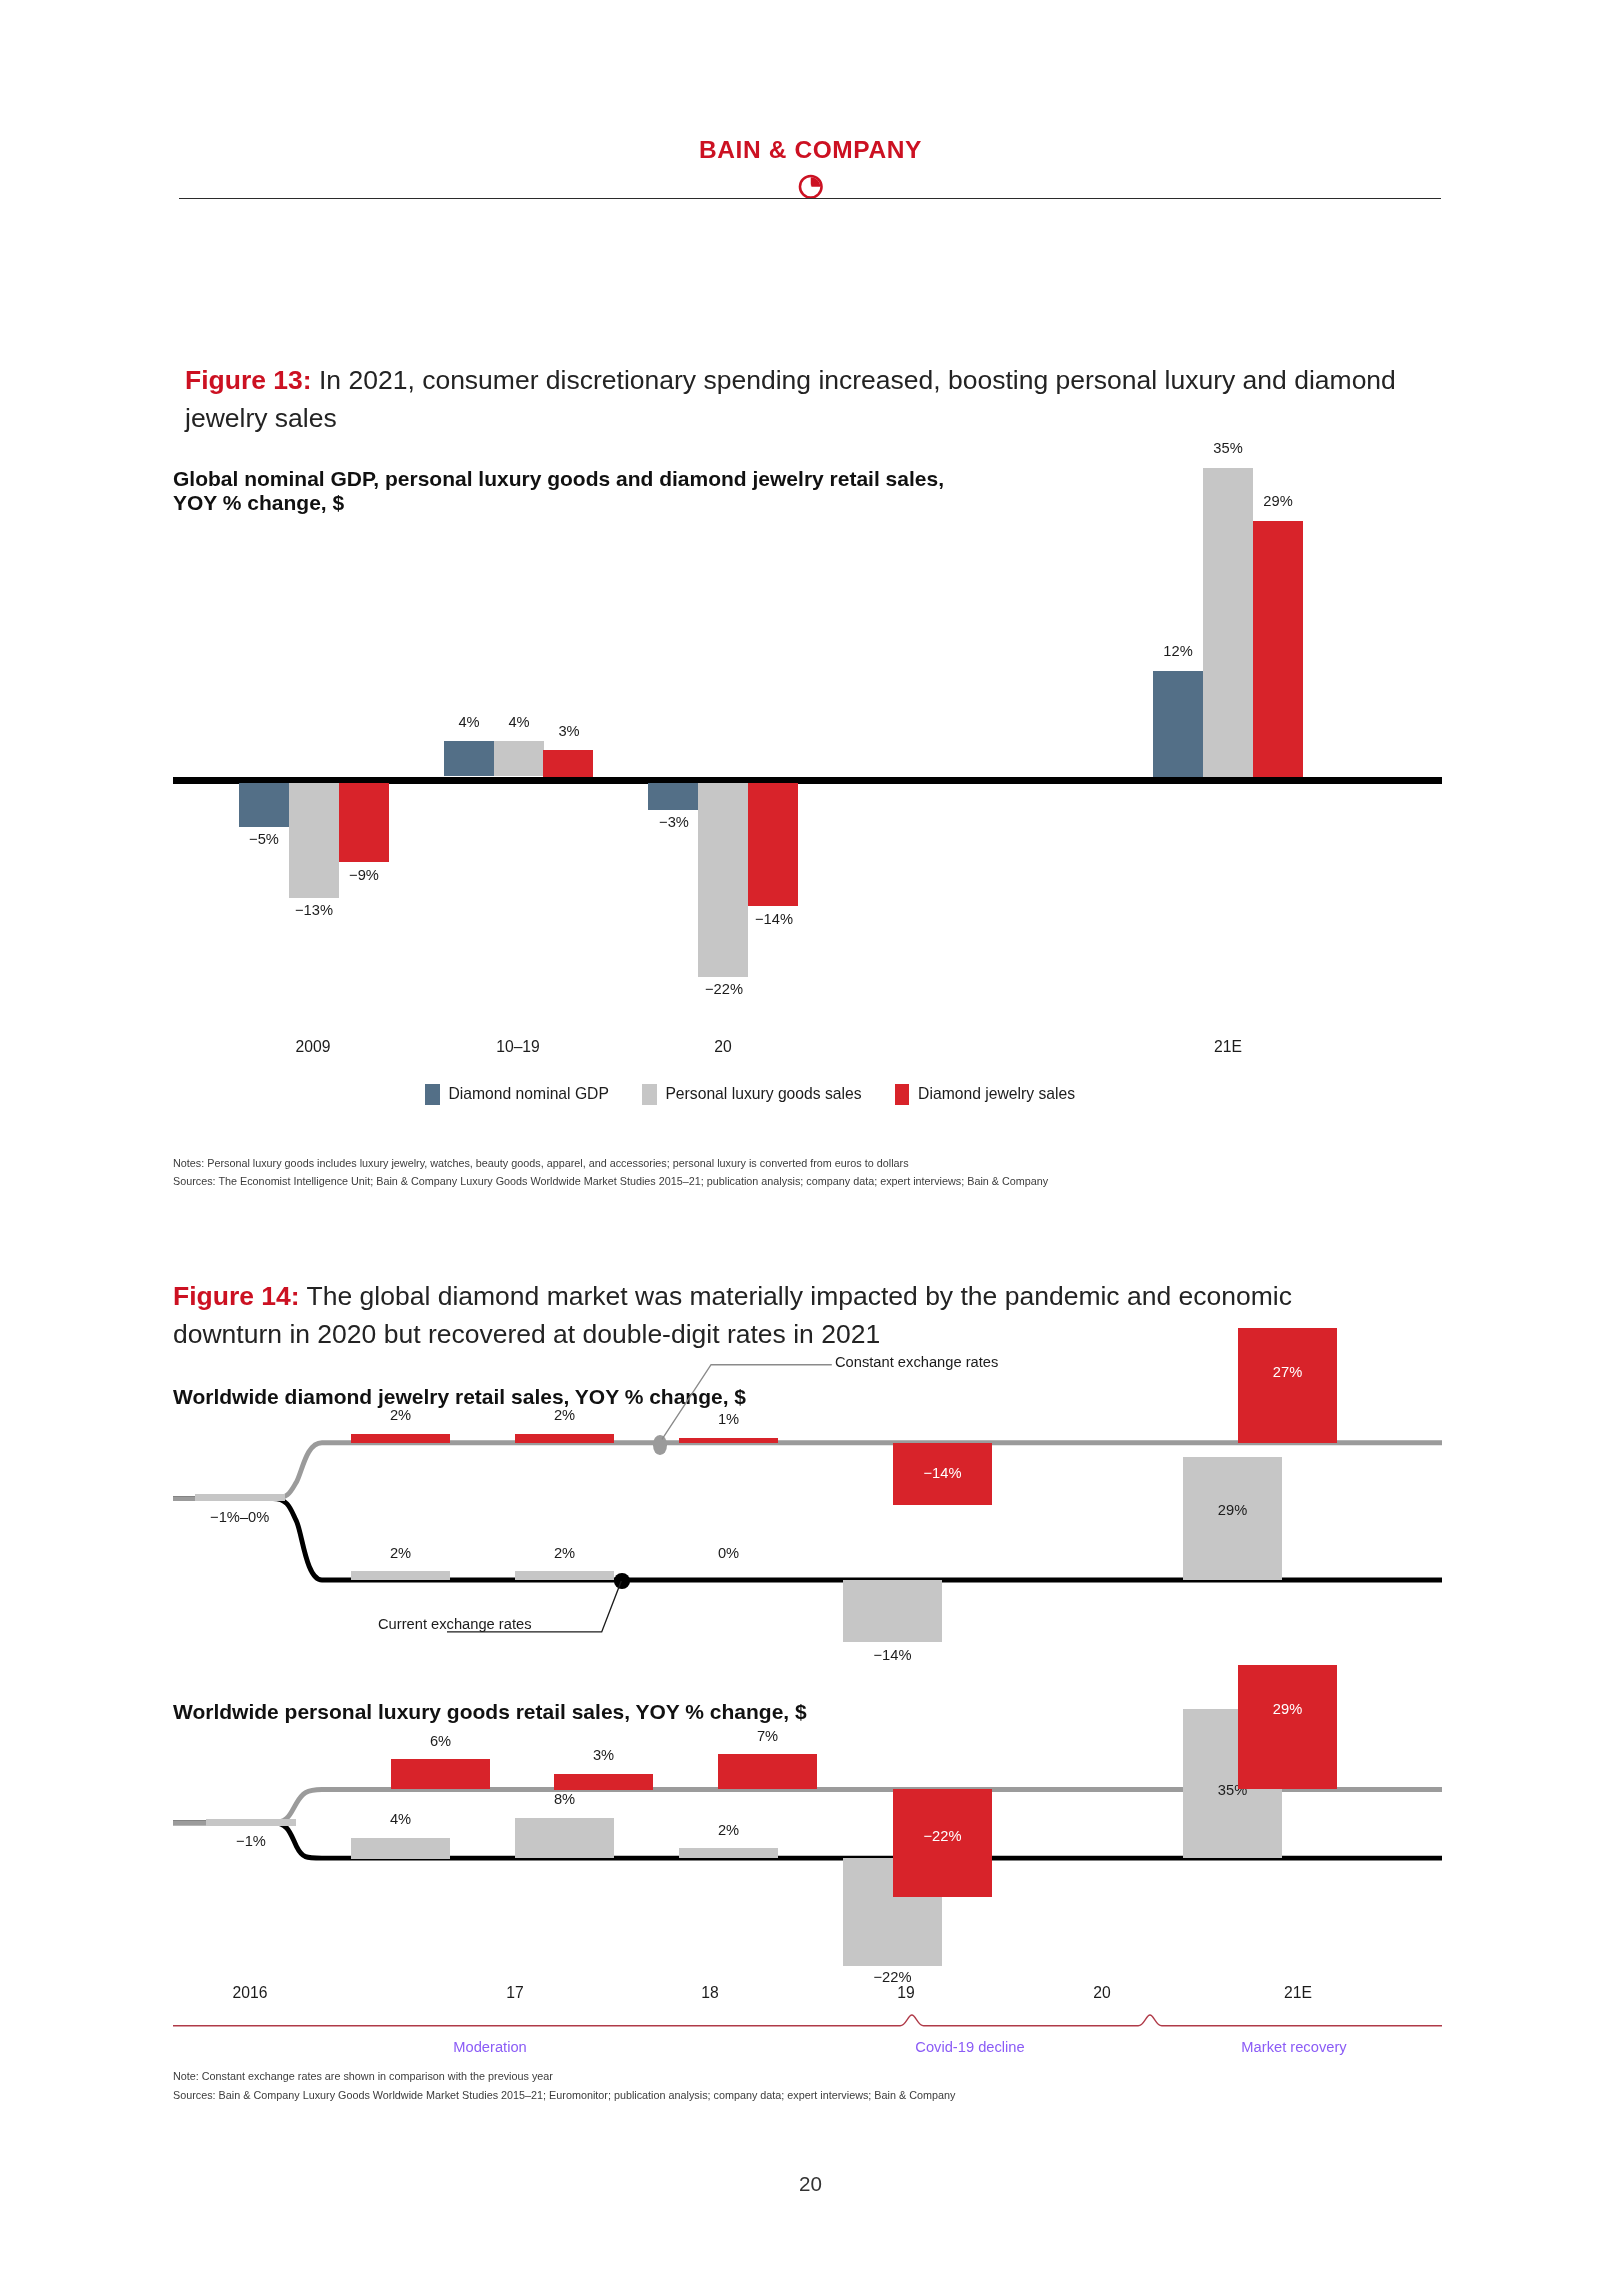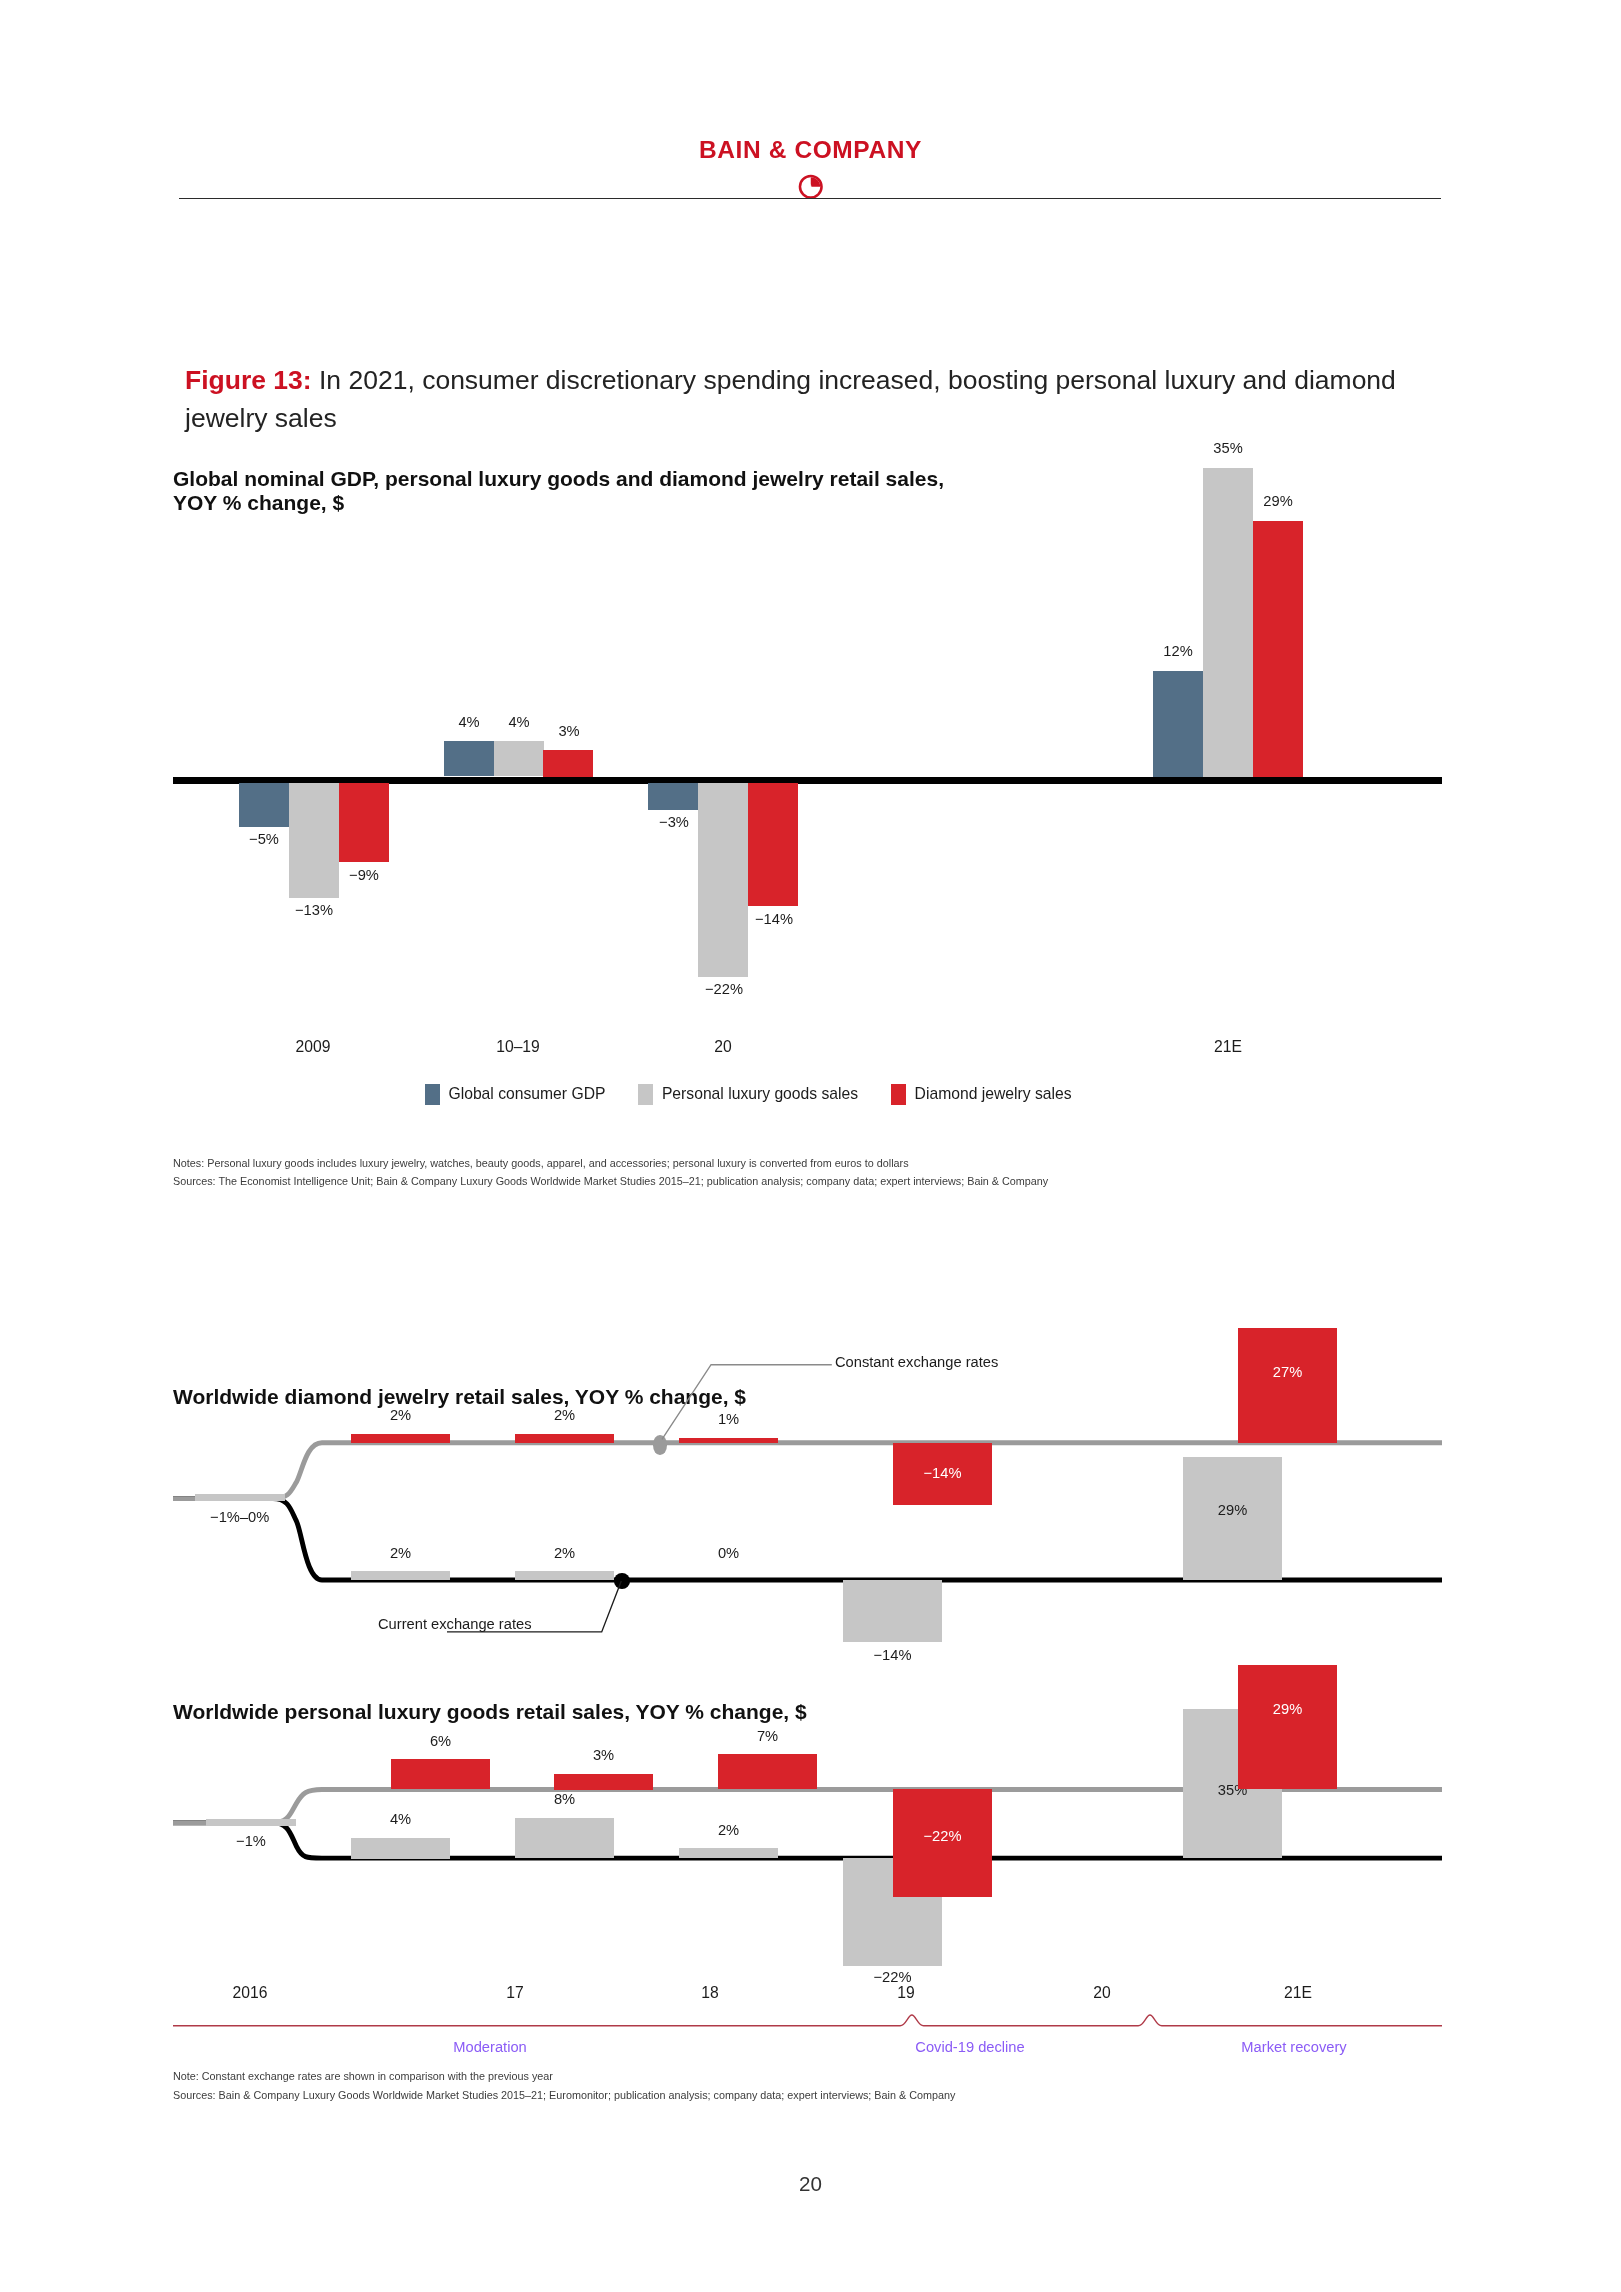--- a/index.html
+++ b/index.html
@@ -155,35 +155,38 @@
 
     <div class="axis-lbl" style="left:101px; top:577px; width:78px;">2009</div>
     <div class="axis-lbl" style="left:306px; top:577px; width:78px;">10–19</div>
     <div class="axis-lbl" style="left:511px; top:577px; width:78px;">20</div>
     <div class="axis-lbl" style="left:1016px; top:577px; width:78px;">21E</div>
   </div>
 
   <div class="legend" style="left:425px; top:1084px;">
     <span class="item">
       <span class="sw" style="background:#536f87;"></span>
-      <span>Global consumer GDP</span>
+      <span>Diamond nominal GDP</span>
     </span>
     <span class="item">
       <span class="sw" style="background:#c6c6c6;"></span>
       <span>Personal luxury goods sales</span>
     </span>
     <span class="item">
       <span class="sw" style="background:#d8232a;"></span>
       <span>Diamond jewelry sales</span>
     </span>
   </div>
 
   <div class="notes" style="top:1155px;">Notes: Personal luxury goods includes luxury jewelry, watches, beauty goods, apparel, and accessories; personal luxury is converted from euros to dollars</div>
   <div class="notes" style="top:1173px;">Sources: The Economist Intelligence Unit; Bain &amp; Company Luxury Goods Worldwide Market Studies 2015–21; publication analysis; company data; expert interviews; Bain &amp; Company</div>
 
+  <div class="fig-head" style="top:1277px;">
+    <span class="tag">Figure 14:</span><span> The global diamond market was materially impacted by the pandemic and economic downturn in 2020 but recovered at double-digit rates in 2021</span>
+  </div>
 
   <div class="chart-sub" style="top:1382px;">Worldwide diamond jewelry retail sales, YOY % change, $</div>
 
   <div class="canvas" style="left:173px; top:1372px; width:1269px; height:265px;">
 
     <svg width="1269" height="265" style="position:absolute; left:0; top:0;" viewBox="0 0 1295 270">
       <path d="M0,129 L102,129 C118,129 120,140 126,152 C132,165 136,212 152,212 L1295,212" fill="none" stroke="#000000" stroke-width="5"></path>
       <path d="M0,129 L102,129 C118,129 120,122 126,112 C132,101 136,72 152,72 L1295,72" fill="none" stroke="#9b9b9b" stroke-width="5"></path>
     </svg>
 

